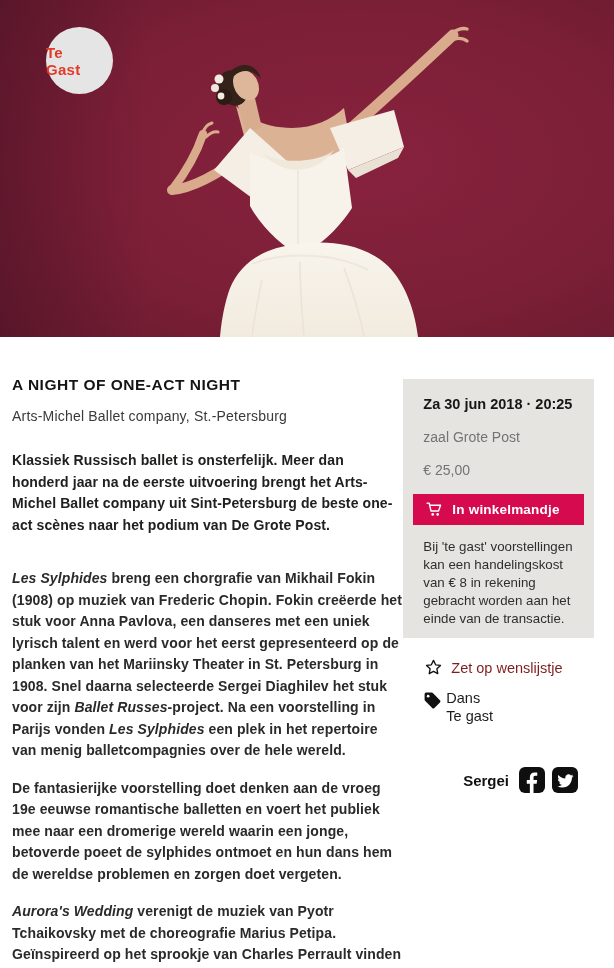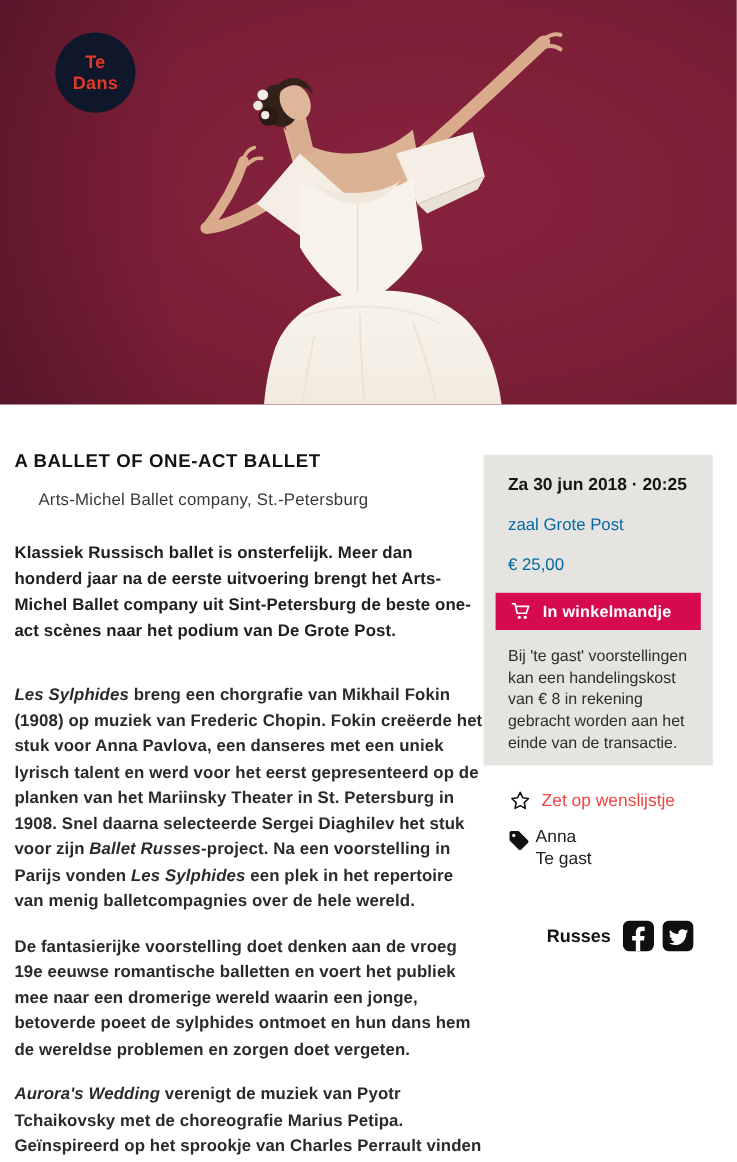--- a/index.html
+++ b/index.html
@@ -5,49 +5,49 @@
   * { margin:0; padding:0; box-sizing:border-box; }
   html,body { background:#fff; }
   body { font-family:"Liberation Sans","DejaVu Sans",sans-serif; color:#2b2a29; }
   .page { position:relative; width:614px; height:968px; margin:0 auto; background:#fff; overflow:hidden; }
 
   
   .hero { position:relative; width:614px; height:337px; background:#7c1f37; }
   .hero svg { display:block; width:614px; height:337px; }
   .badge {
     position:absolute; left:46px; top:27px; width:67px; height:67px;
-    border-radius:50%; background:#0f172a; color:#e23a28;
-    display:flex; flex-direction:column; align-items:center; justify-content:center;
+    border-radius:50%; background:#e5e5e5; color:#e23a28;
+    display:flex; flex-direction:column; justify-content:center;
     font-size:15px; line-height:17px; font-weight:600; letter-spacing:.3px;
   }
 
   
   .content { display:flex; padding:39px 20px 0 12px; align-items:flex-start; }
   .main { width:392px; }
   .title { font-size:15.5px; font-weight:800; letter-spacing:.5px; color:#141413; }
-  .subtitle { margin-top:14px; font-size:14px; color:#3a3938; letter-spacing:.2px;margin-left:20px; }
+  .subtitle { margin-top:14px; font-size:14px; color:#3a3938; letter-spacing:.2px; }
   .intro { margin-top:26px; margin-bottom:32px; font-size:14px; font-weight:700;
            line-height:21.5px; color:#21201f; letter-spacing:.1px; }
   .bodyp { font-size:14px; line-height:21.5px; letter-spacing:.1px; color:#2b2a29; margin-bottom:16px;font-weight:bold; }
   .bodyp em { font-style:italic; }
 
   
   .aside { width:191px; margin-left:auto; }
   .booking-box { margin-top:3px; background:#e6e4e1; padding:15px 10px 10px; }
   .bk-date { font-size:14.5px; font-weight:700; color:#161615; padding-left:10px; margin-top:2px; }
-  .bk-venue, .bk-price { font-size:14px; color:#0369a1; padding-left:10px; margin-top:17px; }
+  .bk-venue, .bk-price { font-size:14px; color:#737373; padding-left:10px; margin-top:17px; }
   .cart-btn {
     margin-top:16px; width:100%; height:31px; border:none; cursor:pointer;
     background:#d50a4f; color:#fff; font-family:inherit; font-size:13.5px; font-weight:700;
     display:flex; align-items:center; gap:9px; padding:0 22px 0 13px; letter-spacing:.2px;
   }
   .bk-note { margin-top:13px; padding:0 0 0 10px; font-size:13.3px; line-height:18px; color:#2f2e2d; }
 
   .wishlist-row { margin-top:20px; padding-left:21px; display:flex; align-items:center; gap:8px;
-                  font-size:14.5px; color:#ef4444; cursor:pointer;text-align:right; }
+                  font-size:14.5px; color:#7f1d1d; cursor:pointer;text-align:right; }
   .tags-row { margin-top:13px; padding-left:20px; display:flex; gap:4px; }
   .tag-labels { display:flex; flex-direction:column; }
   .tag-link { font-size:14.5px; line-height:17.5px; color:#1d1c1b; cursor:pointer; text-decoration:none; }
   .share-row { margin-top:42px; padding-right:16px; display:flex; align-items:center;
                justify-content:flex-end; gap:7px; }
   .share-label { font-size:15px; font-weight:700; color:#121212; margin-right:3px; }
   .social { width:26px; height:26px; cursor:pointer; }
   .social svg { display:block; }
 </style>
 </head>
@@ -102,28 +102,28 @@
       <ellipse cx="233" cy="88" rx="15" ry="18" fill="#34211a" transform="rotate(-20 233 88)"></ellipse>
       <circle cx="224" cy="97" r="8" fill="#2c1b15"></circle>
       <ellipse cx="246" cy="85" rx="12" ry="16" fill="#deb69a" transform="rotate(-28 246 85)"></ellipse>
       <path d="M232 70 C 244 60, 258 66, 261 79 C 254 70, 242 68, 234 76 Z" fill="#34211a"></path>
       <circle cx="219" cy="79" r="4.5" fill="#f3ece2"></circle>
       <circle cx="215" cy="88" r="4" fill="#efe7dc"></circle>
       <circle cx="221" cy="96" r="3.4" fill="#f3ece2"></circle>
     </svg>
     <div class="badge">
       <span>Te</span>
-      <span>Dans</span>
+      <span>Gast</span>
     </div>
   </div>
 
   <div class="content">
 
     <div class="main">
-      <h1 class="title">A BALLET OF ONE-ACT BALLET</h1>
+      <h1 class="title">A NIGHT OF ONE-ACT NIGHT</h1>
       <div class="subtitle">Arts-Michel Ballet company, St.-Petersburg</div>
       <p class="intro">Klassiek Russisch ballet is onsterfelijk. Meer dan honderd jaar na de eerste uitvoering brengt het Arts-Michel Ballet company uit Sint-Petersburg de beste one-act scènes naar het podium van De Grote Post.</p>
       <p class="bodyp"><em>Les Sylphides</em><span> breng een chorgrafie van Mikhail Fokin (1908) op muziek van Frederic Chopin. Fokin creëerde het stuk voor Anna Pavlova, een danseres met een uniek lyrisch talent en werd voor het eerst gepresenteerd op de planken van het Mariinsky Theater in St. Petersburg in 1908. Snel daarna selecteerde Sergei Diaghilev het stuk voor zijn </span><em>Ballet Russes</em><span>-project. Na een voorstelling in Parijs vonden </span><em>Les Sylphides</em><span> een plek in het repertoire van menig balletcompagnies over de hele wereld.</span></p>
       <p class="bodyp"><span>De fantasierijke voorstelling doet denken aan de vroeg 19e eeuwse romantische balletten en voert het publiek mee naar een dromerige wereld waarin een jonge, betoverde poeet de sylphides ontmoet en hun dans hem de wereldse problemen en zorgen doet vergeten.</span></p>
       <p class="bodyp"><em>Aurora's Wedding</em><span> verenigt de muziek van Pyotr Tchaikovsky met de choreografie Marius Petipa. Geïnspireerd op het sprookje van Charles Perrault vinden we een charmante prinses in de hoofdrol die na een 100-jarige slaap wordt wakker gekust door</span></p>
     </div>
 
     <div class="aside">
       <div class="booking-box">
         <div class="bk-date">Za 30 jun 2018 · 20:25</div>
@@ -152,27 +152,27 @@
       </div>
 
       <div class="tags-row">
         <span style="display:flex; margin-top:1px;">
           <svg viewBox="0 0 24 24" width="19" height="19">
             <path d="M11 2H4a2 2 0 0 0-2 2v7c0 .55.22 1.05.59 1.41l9 9a2 2 0 0 0 2.82 0l7-7a2 2 0 0 0 0-2.82l-9-9A2 2 0 0 0 11 2z" fill="#111"></path>
             <circle cx="6.5" cy="6.5" r="1.7" fill="#fff"></circle>
           </svg>
         </span>
         <span class="tag-labels">
-          <a class="tag-link">Anna</a>
+          <a class="tag-link">Dans</a>
           <a class="tag-link">Te gast</a>
         </span>
       </div>
 
       <div class="share-row">
-        <span class="share-label">Russes</span>
+        <span class="share-label">Sergei</span>
         <span class="social">
           <svg viewBox="0 0 24 24" width="26" height="26">
             <rect x="0" y="0" width="24" height="24" rx="5.5" fill="#0f0f0f"></rect>
             <path d="M13.4 24v-8.6h2.9l.44-3.4h-3.34V9.8c0-1 .27-1.65 1.7-1.65h1.76V5.1c-.3-.04-1.35-.13-2.56-.13-2.54 0-4.27 1.55-4.27 4.39v2.64H7.2V15.4h2.83V24z" fill="#fff"></path>
           </svg>
         </span>
         <span class="social">
           <svg viewBox="0 0 24 24" width="26" height="26">
             <rect x="0" y="0" width="24" height="24" rx="5.5" fill="#0f0f0f"></rect>
             <path d="M19.9 8.2c-.55.25-1.15.42-1.77.5.64-.38 1.13-.99 1.36-1.71-.6.35-1.26.61-1.96.75a3.08 3.08 0 0 0-5.33 2.11c0 .24.03.48.08.7a8.75 8.75 0 0 1-6.35-3.22c-.27.47-.43 1.01-.43 1.59 0 1.07.54 2.01 1.37 2.56-.5-.02-.98-.16-1.4-.39v.04c0 1.5 1.06 2.74 2.47 3.02-.26.07-.53.11-.81.11-.2 0-.39-.02-.58-.06.39 1.23 1.53 2.12 2.88 2.14a6.18 6.18 0 0 1-3.83 1.32c-.25 0-.49-.01-.73-.04a8.72 8.72 0 0 0 4.73 1.39c5.68 0 8.78-4.7 8.78-8.78v-.4c.6-.44 1.13-.98 1.52-1.6z" fill="#fff"></path>

